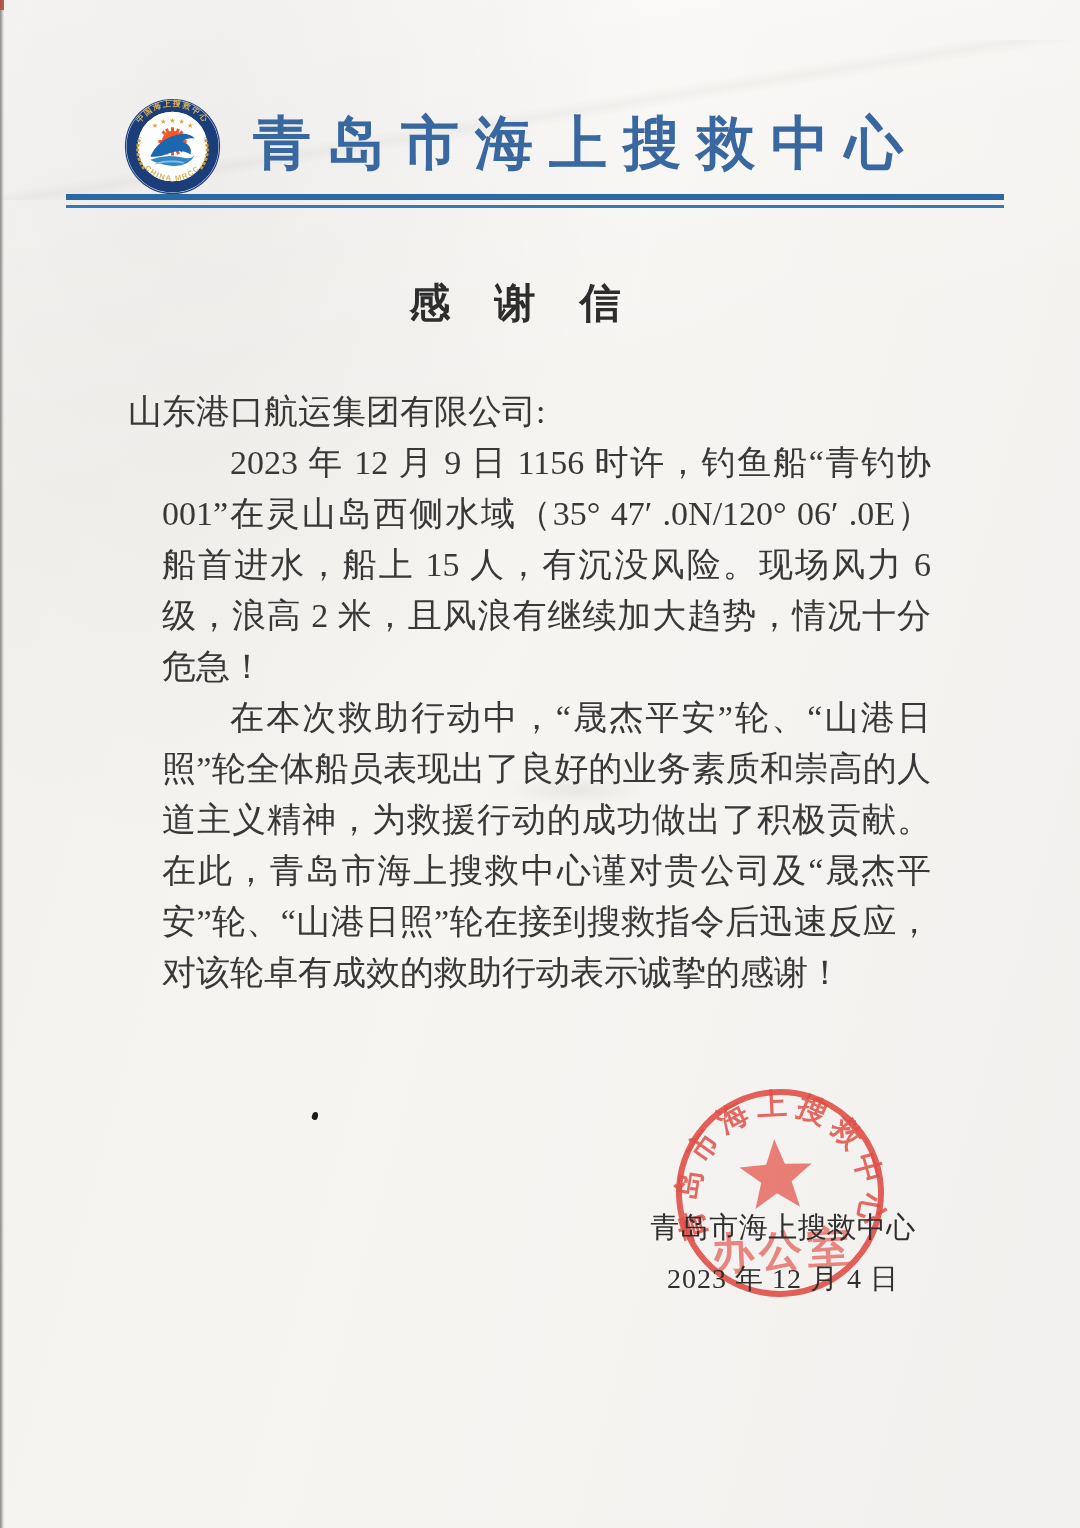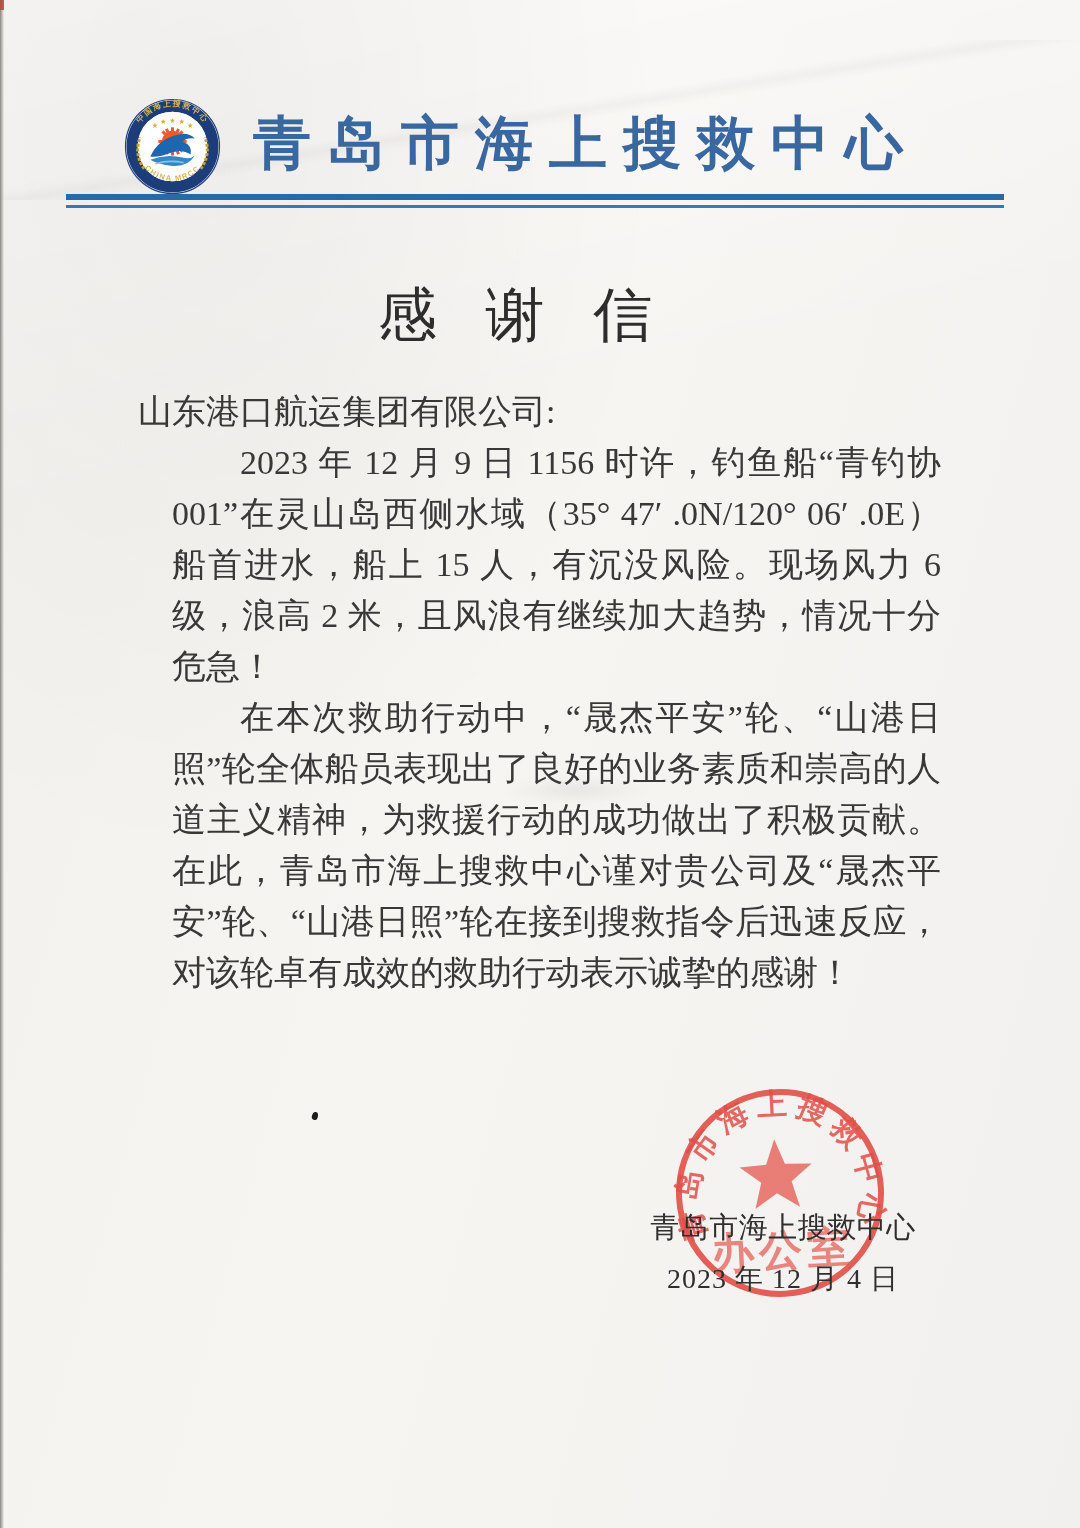--- a/index.html
+++ b/index.html
@@ -39,27 +39,27 @@
     font-weight:bold;font-size:58px;line-height:78px;
     letter-spacing:16px;color:#39679f;white-space:nowrap;
   }
   .rule{position:absolute;left:66px;width:938px;}
   .rule-thick{top:194px;height:6px;background:#2a69a3;}
   .rule-thin{top:205px;height:3px;background:#347bb5;}
 
   
   .doc-title{
     position:absolute;left:0;top:276px;width:1032px;margin:0;
-    text-align:center;font-size:59px;font-weight:normal;color:#2d2d2d;
+    text-align:center;font-size:41px;font-weight:bold;color:#2d2d2d;
     word-spacing:30px;letter-spacing:2px;
   }
 
   
   .letter-body{
-    position:absolute;left:138px;top:386px;width:803px;
+    position:absolute;left:128px;top:386px;width:803px;
     font-size:34px;line-height:51px;color:#383838;
     text-align:justify;
   }
   .letter-body p{margin:0;}
   .letter-body p.para{text-indent:2em;margin-left:34px;}
 
   
   .ghost-smudge{
     position:absolute;left:500px;top:776px;width:150px;height:28px;
     background:radial-gradient(ellipse at center, rgba(110,110,110,0.10), transparent 70%);

